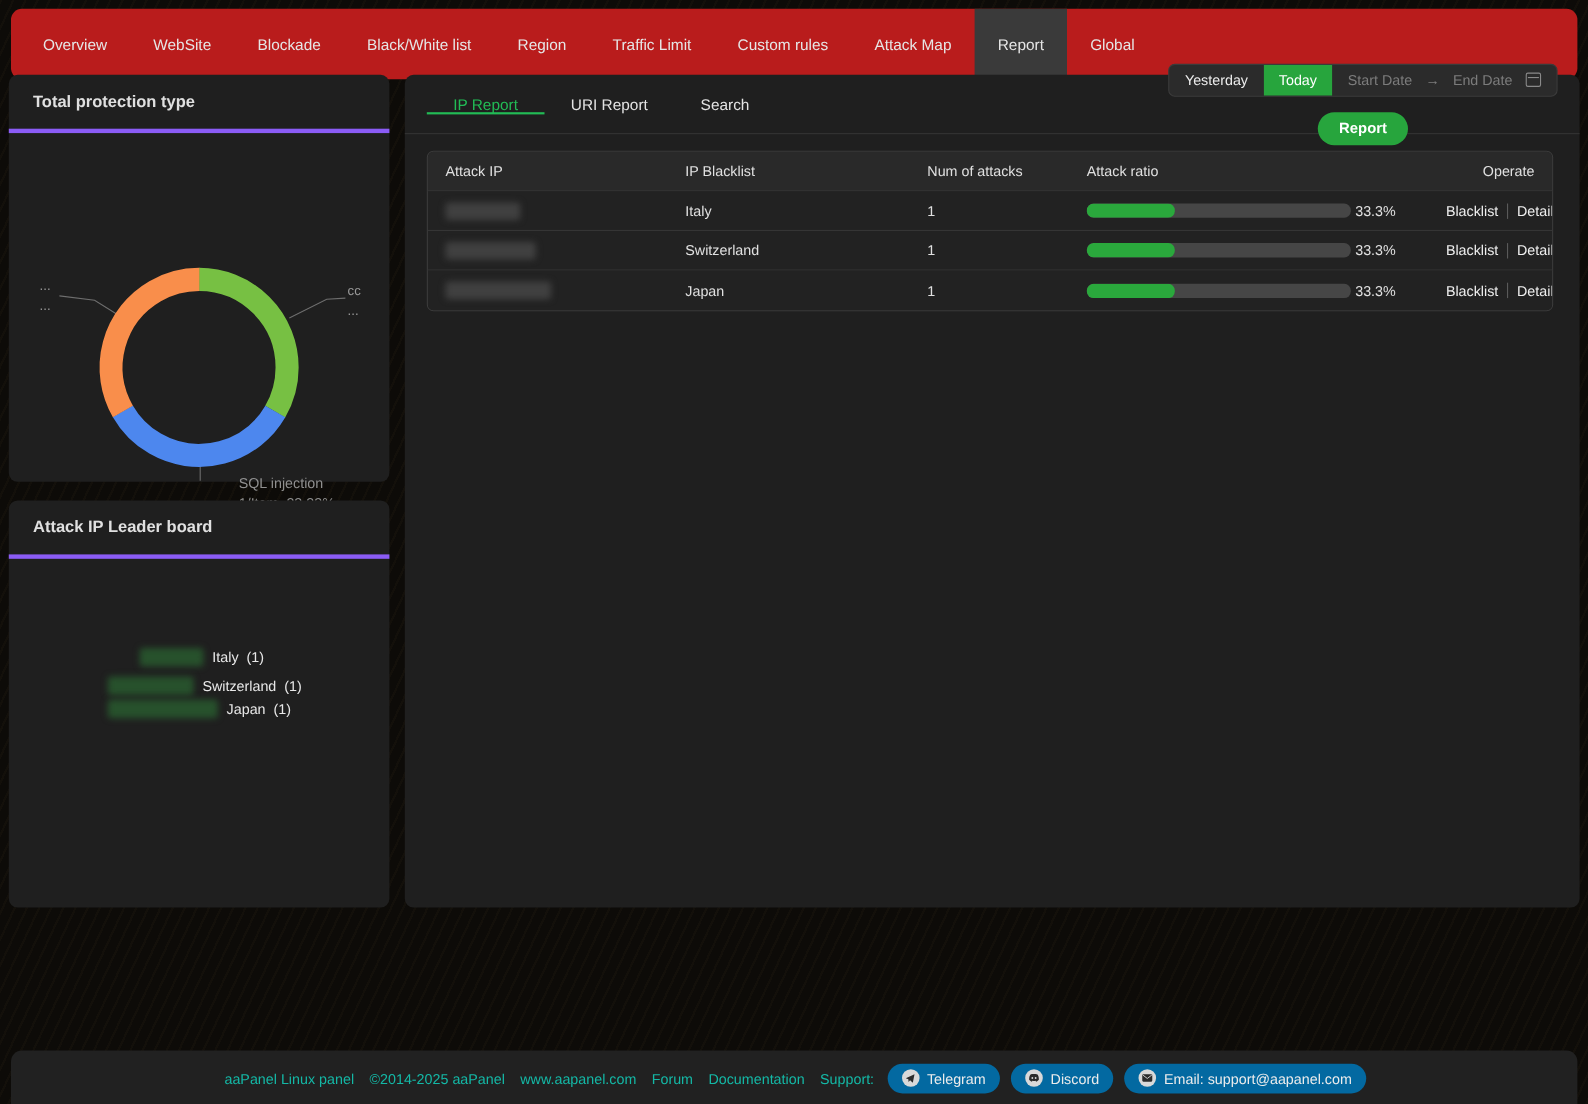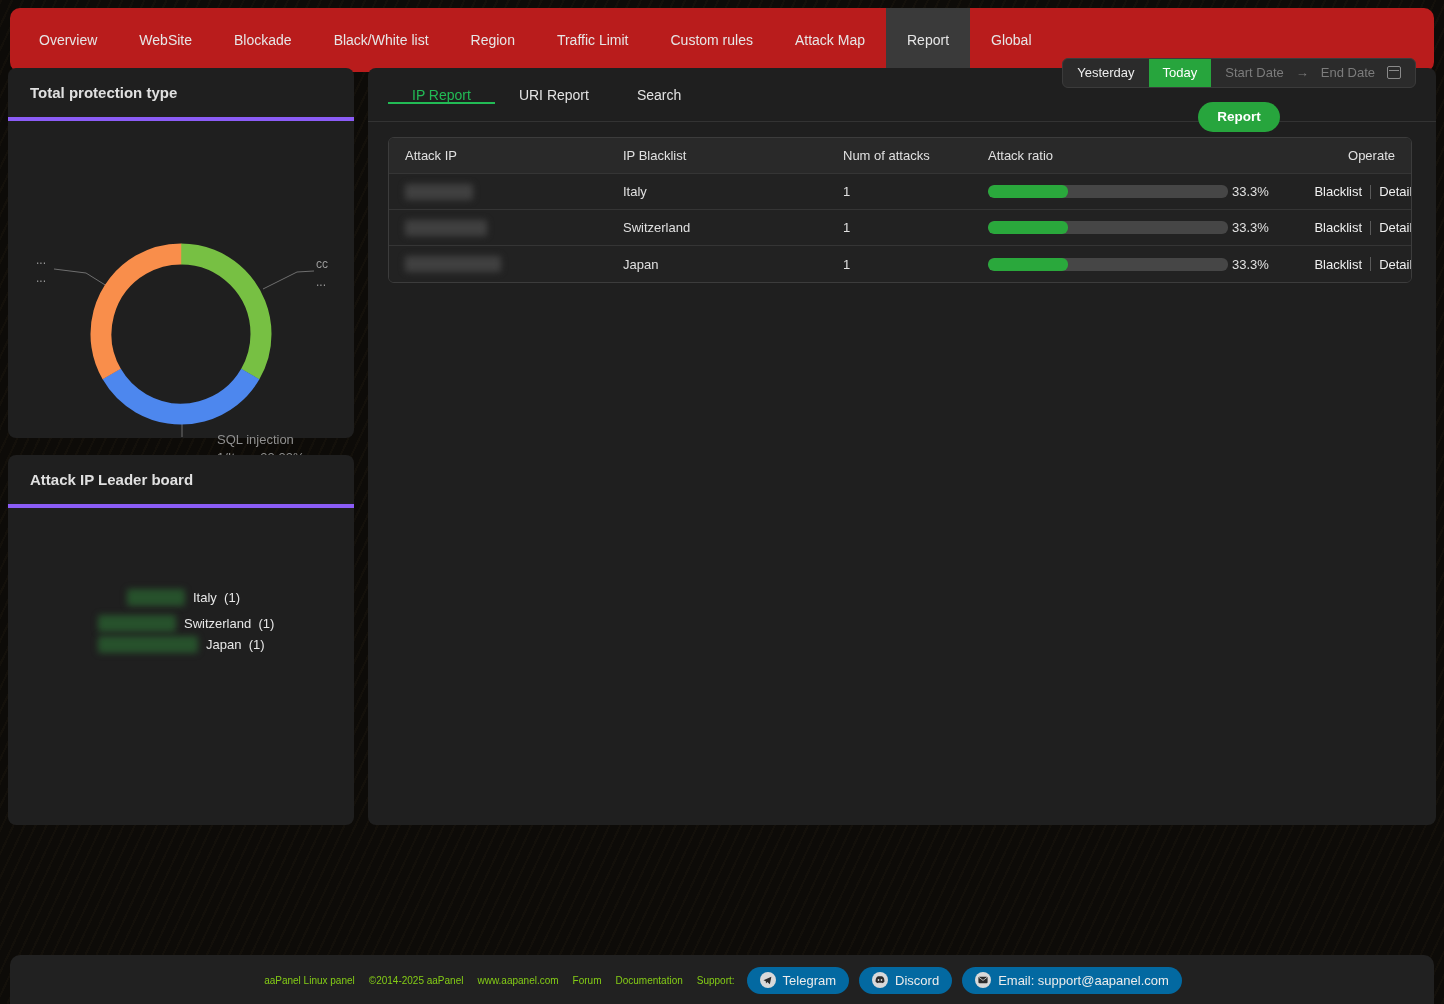--- a/index.html
+++ b/index.html
@@ -116,21 +116,21 @@
   .op-link { font-size:13px; color:#efefef; cursor:pointer; white-space:nowrap; }
   .op-sep { width:1px; height:14px; background:#5a5a5a; margin:0 8px; }
 
   
   .footer {
     position:absolute; left:10px; right:10px; top:955px; height:60px;
     background:#212121; border-radius:10px 10px 0 0;
     display:flex; align-items:center; justify-content:center; gap:0;
     padding-bottom:10px;
   }
-  .f-item { font-size:10px; color:#84cc16; margin:0 7px; white-space:nowrap; }
+  .f-item { font-size:13px; color:#14b8a6; margin:0 7px; white-space:nowrap; }
   .f-link { cursor:pointer; }
   .f-pill {
     display:flex; align-items:center; gap:7px; height:27px; padding:0 13px;
     background:#0369a1; border-radius:14px; margin:0 5px;
     font-size:13px; color:#ececec; cursor:pointer;
   }
   .f-ico {
     width:16px; height:16px; border-radius:50%; background:#d9d9d9;
     display:flex; align-items:center; justify-content:center; flex:0 0 auto;
   }

